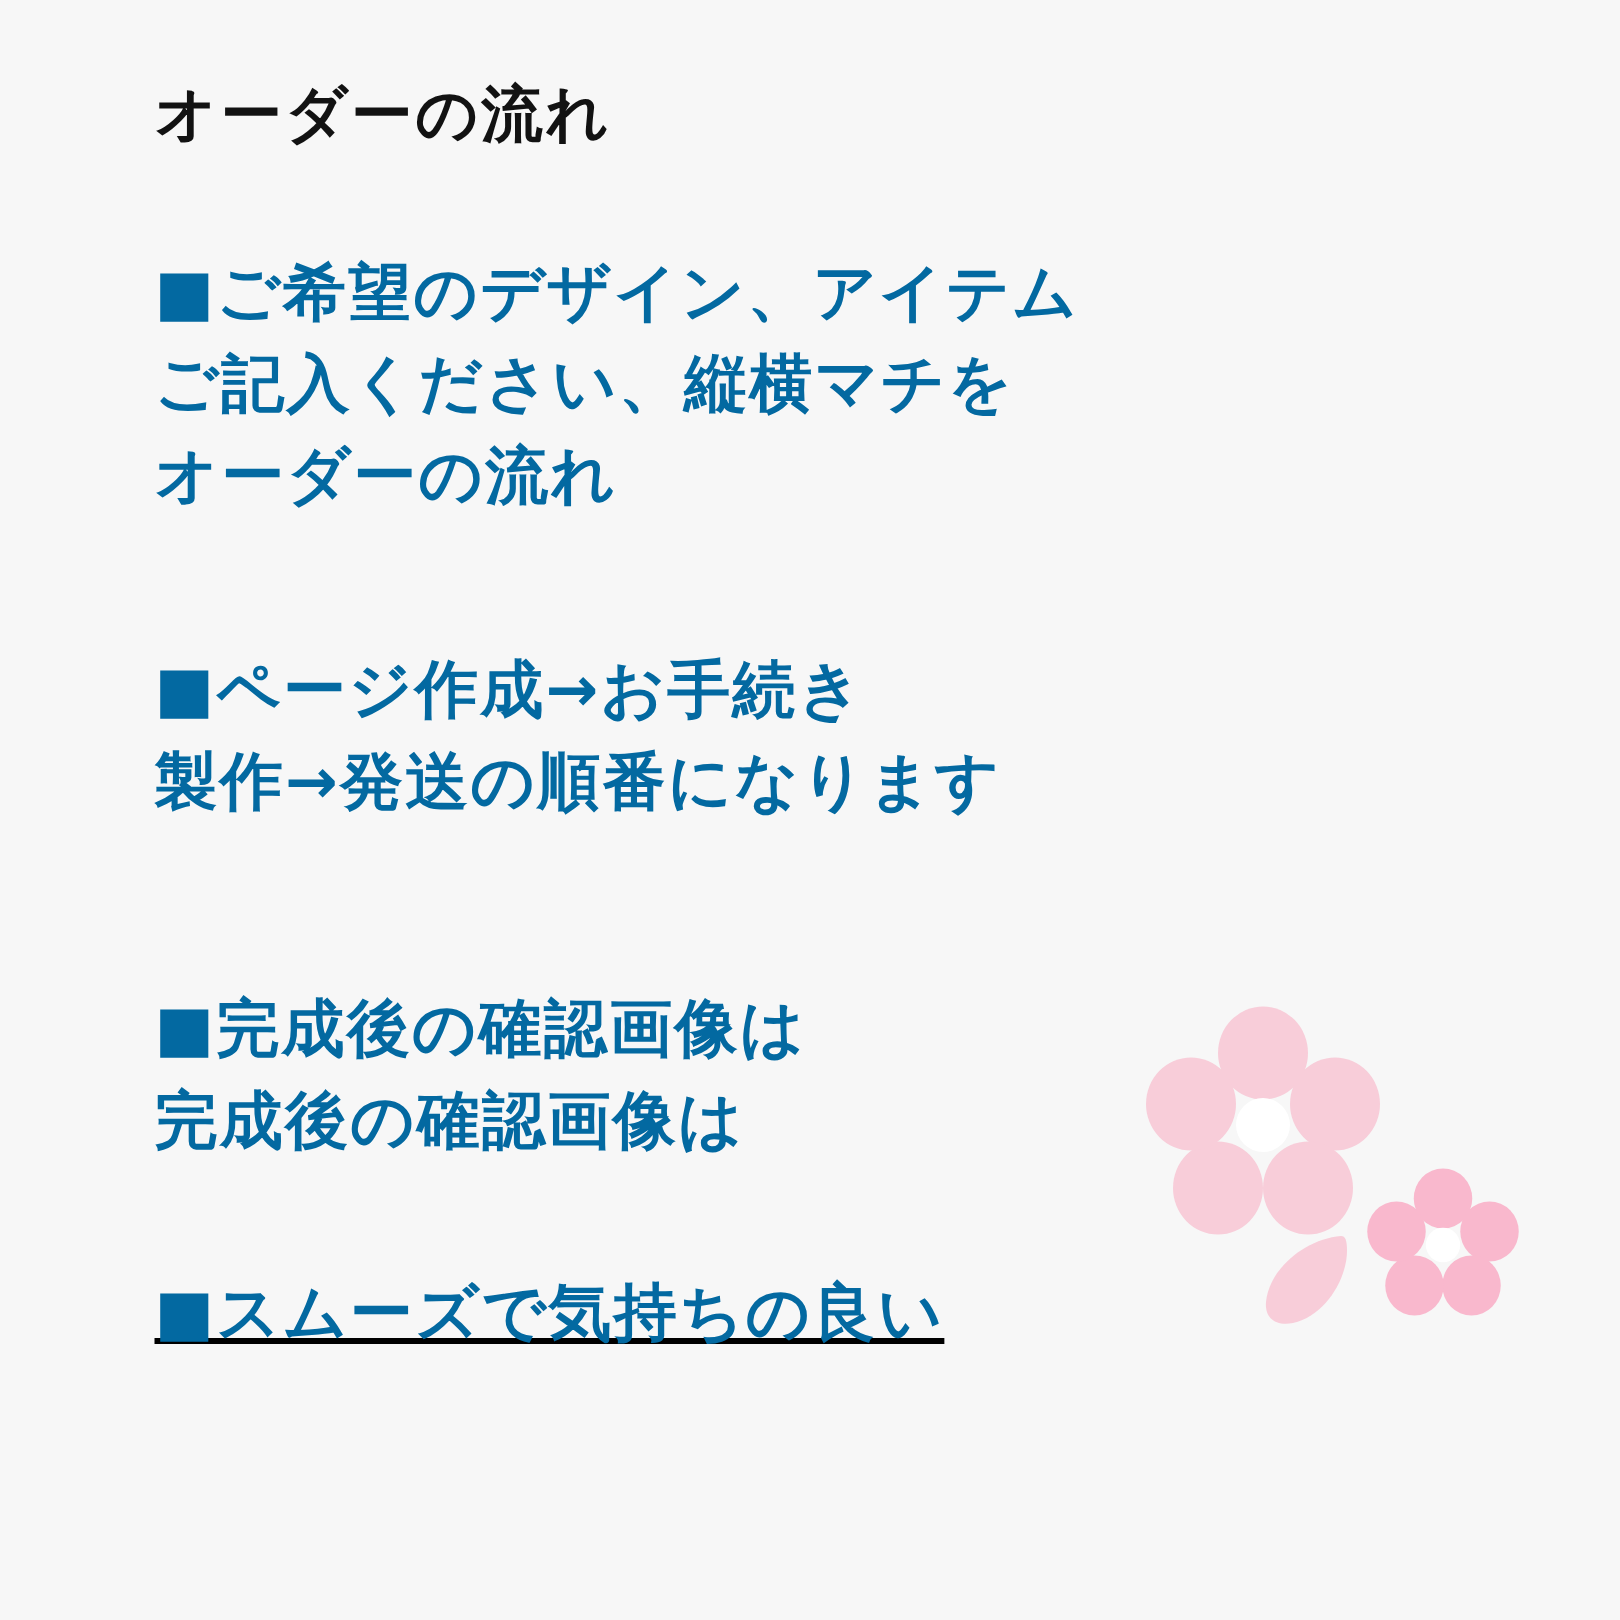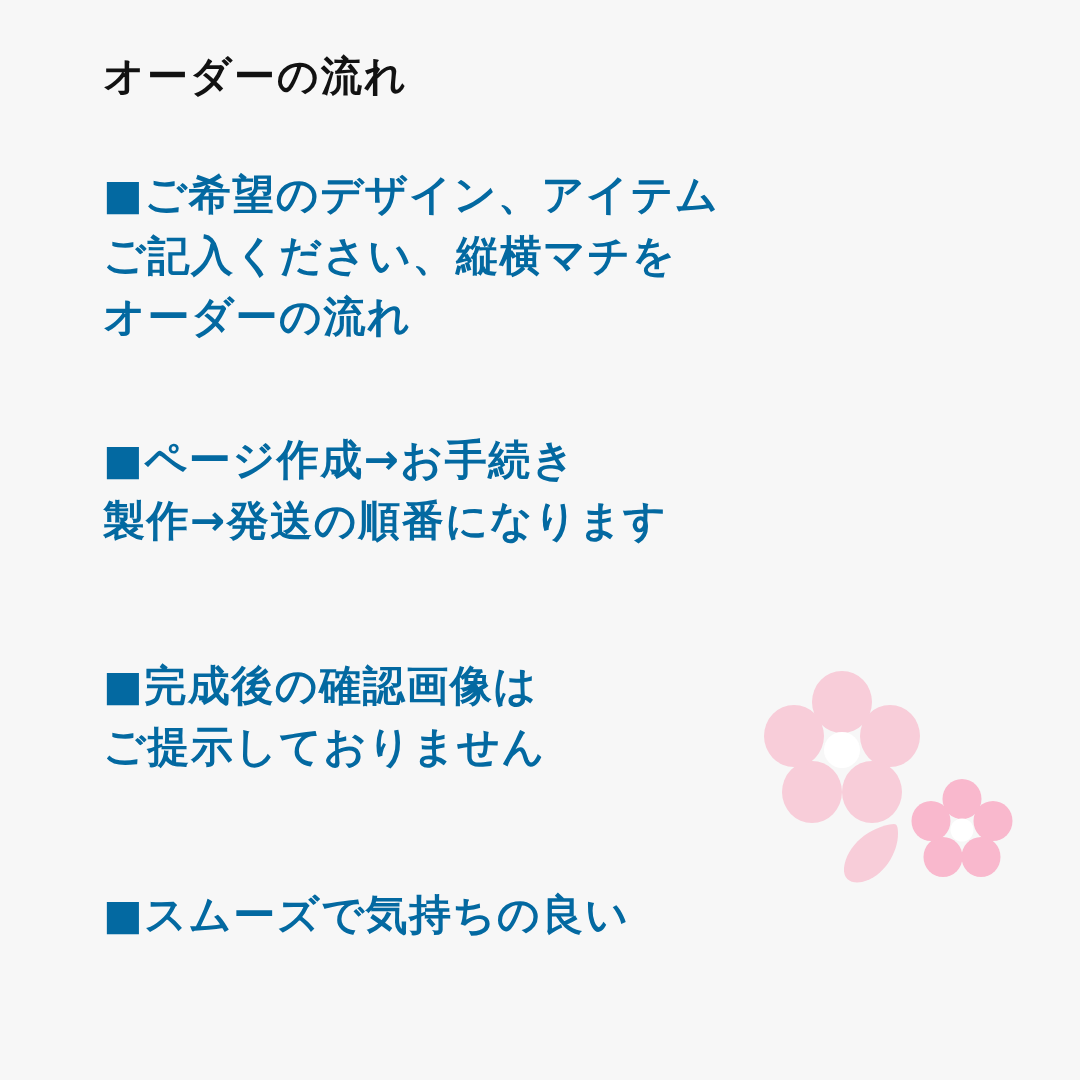--- a/index.html
+++ b/index.html
@@ -42,21 +42,21 @@
     font-size: 42px;
     font-weight: 700;
     color: #0369a1;
     letter-spacing: 1.5px;
     line-height: 1.45;
     white-space: nowrap;
   }
   .sec-1 { margin-top: 64px; }
   .sec-2 { margin-top: 82px; }
   .sec-3 { margin-top: 104px; }
-  .sec-4 { margin-top: 108px; }
+  .sec-4 { margin-top: 68px; text-decoration: underline; }
 
   
   .flower-group {
     position: absolute;
     right: 58px;
     bottom: 190px;
     width: 260px;
     height: 220px;
     pointer-events: none;
   }
@@ -92,21 +92,21 @@
       <div class="section-line">オーダーの流れ</div>
     </div>
 
     <div class="section sec-2">
       <div class="section-line">■ページ作成→お手続き</div>
       <div class="section-line">製作→発送の順番になります</div>
     </div>
 
     <div class="section sec-3">
       <div class="section-line">■完成後の確認画像は</div>
-      <div class="section-line">ご提示しておりません</div>
+      <div class="section-line">完成後の確認画像は</div>
     </div>
 
     <div class="section sec-4">
       <div class="section-line">■スムーズで気持ちの良い</div>
     </div>
 
   </div>
 
   <div class="flower-group">
 

